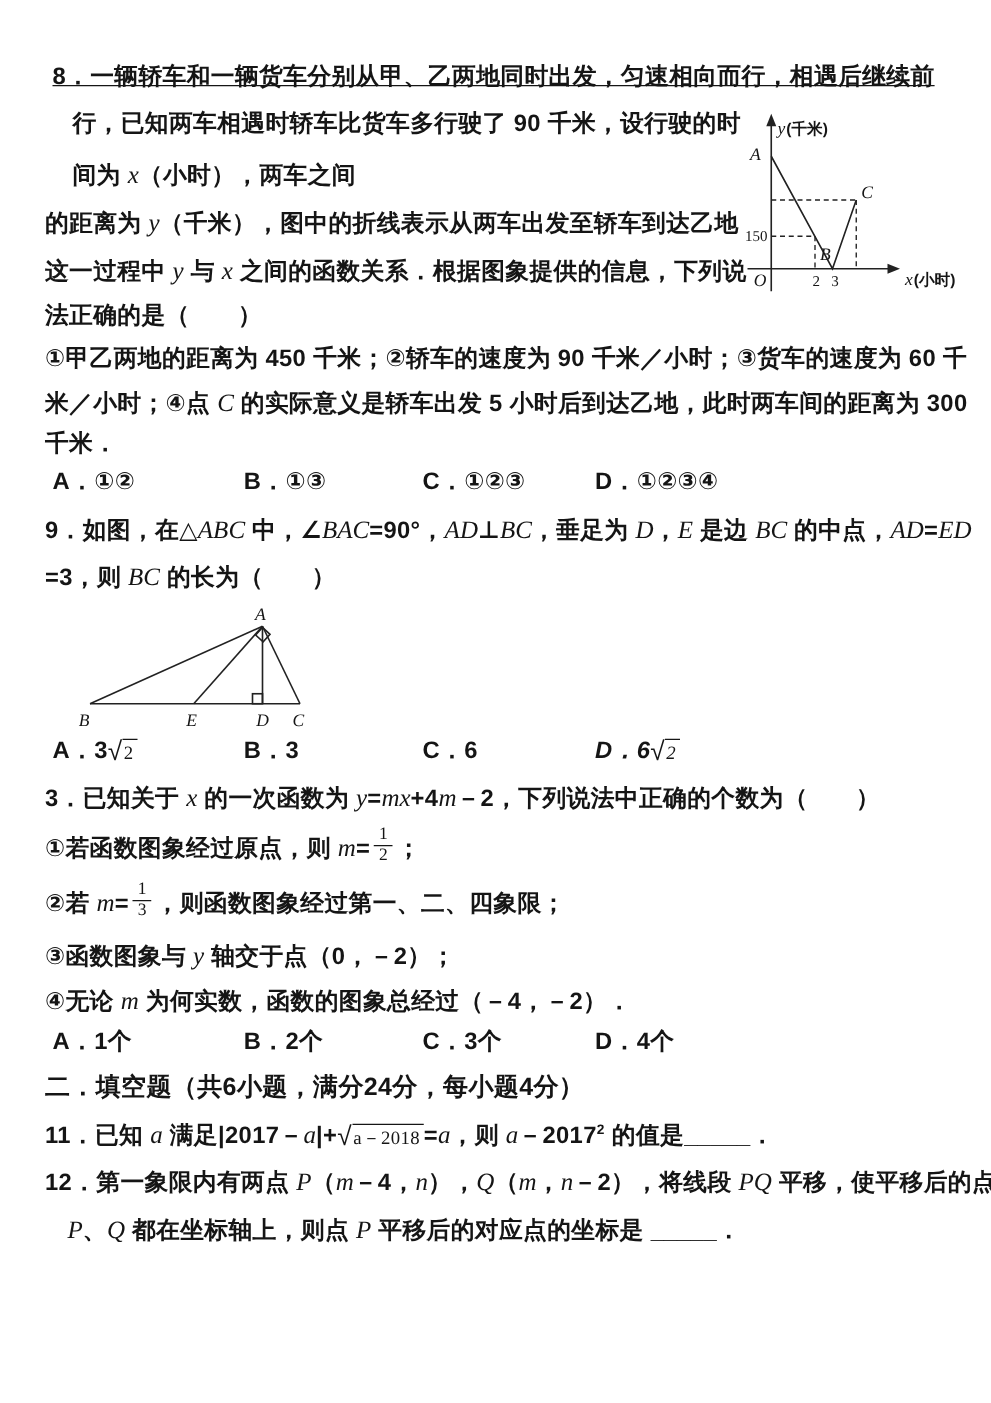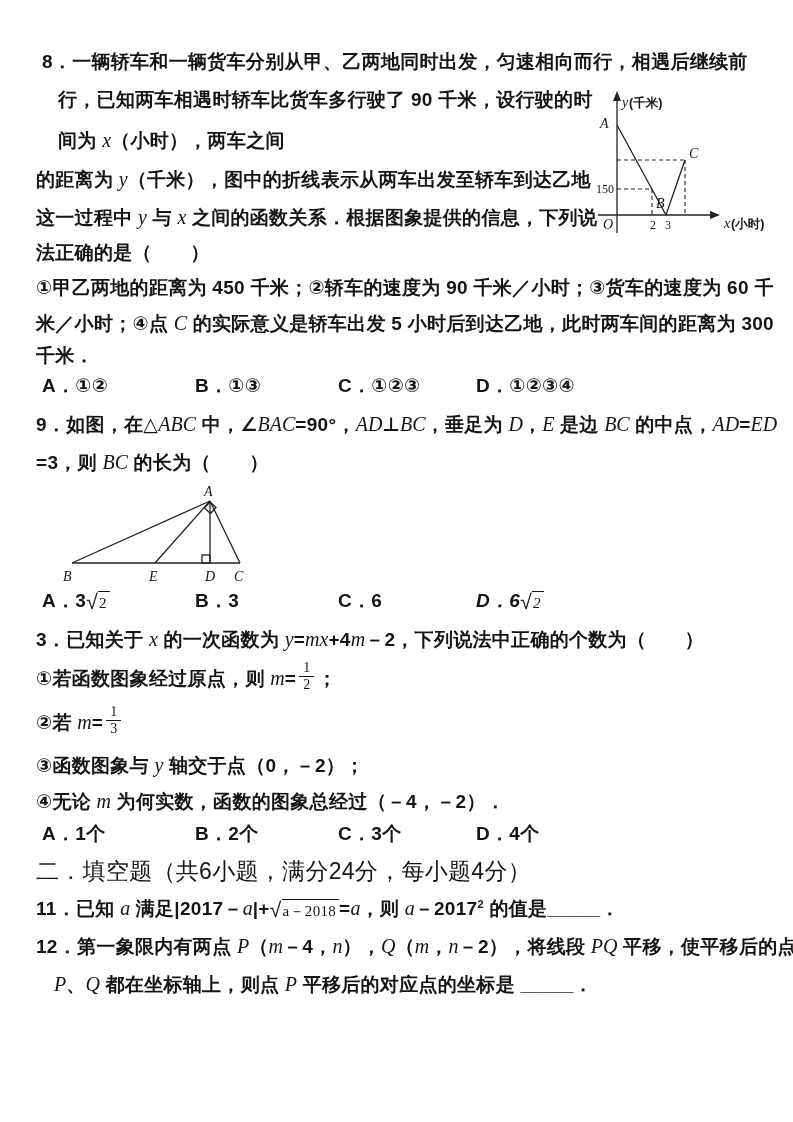--- a/index.html
+++ b/index.html
@@ -13,21 +13,21 @@
     overflow:hidden;
   }
   .line{
     position:absolute;
     white-space:nowrap;
     font-size:19px;
     font-weight:600;
     line-height:1.3;
     letter-spacing:0.3px;
   }
-  .line.bold{font-weight:400;font-size:23px;}
+  .line.bold{font-weight:700;font-size:20px;}
   .rg{}
   .it{
     font-family:"Liberation Serif","DejaVu Serif",serif;
     font-style:italic;font-weight:500;font-size:20px;
     letter-spacing:0;
   }
   .sup{font-size:11px;vertical-align:7px;font-weight:600;}
   .blank{letter-spacing:0;}
   .frac{
     display:inline-flex;flex-direction:column;align-items:center;
@@ -58,21 +58,21 @@
     font-style:normal;font-size:12.5px;
     font-family:"Liberation Sans","DejaVu Sans",sans-serif;font-weight:600;
   }
 </style>
 </head>
 <body>
 
 <div class="page">
 
   <div id="text-layer">
-      <div class="line" style="left: 42px; top: 50px;"><span class="rg">8．一辆轿车和一辆货车分别从甲、乙两地同时出发，匀速相向而行，相遇后继续前</span></div>
+      <div class="line" style="left: 42px; top: 50px; text-decoration: underline;"><span class="rg">8．一辆轿车和一辆货车分别从甲、乙两地同时出发，匀速相向而行，相遇后继续前</span></div>
       <div class="line" style="left: 58px; top: 88px;"><span class="rg">行，已知两车相遇时轿车比货车多行驶了 90 千米，设行驶的时</span></div>
       <div class="line" style="left: 58px; top: 127px;"><span class="rg">间为 </span><span class="it">x</span><span class="rg">（小时），两车之间</span></div>
       <div class="line" style="left: 36px; top: 166px;"><span class="rg">的距离为 </span><span class="it">y</span><span class="rg">（千米），图中的折线表示从两车出发至轿车到达乙地</span></div>
       <div class="line" style="left: 36px; top: 204px;"><span class="rg">这一过程中 </span><span class="it">y</span><span class="rg"> 与 </span><span class="it">x</span><span class="rg"> 之间的函数关系．根据图象提供的信息，下列说</span></div>
       <div class="line" style="left: 36px; top: 241px;"><span class="rg">法正确的是（　　）</span></div>
       <div class="line" style="left: 36px; top: 276px;"><span class="rg">①甲乙两地的距离为 450 千米；②轿车的速度为 90 千米／小时；③货车的速度为 60 千</span></div>
       <div class="line" style="left: 36px; top: 310px;"><span class="rg">米／小时；④点 </span><span class="it">C</span><span class="rg"> 的实际意义是轿车出发 5 小时后到达乙地，此时两车间的距离为 300</span></div>
       <div class="line" style="left: 36px; top: 344px;"><span class="rg">千米．</span></div>
       <div class="line" style="left: 42px; top: 374px;"><span class="rg">A．①②</span></div>
       <div class="line" style="left: 195px; top: 374px;"><span class="rg">B．①③</span></div>
@@ -91,21 +91,21 @@
           <span class="radbody">2</span>
         </span></div>
       <div class="line" style="left: 36px; top: 626px;"><span class="rg">3．已知关于 </span><span class="it">x</span><span class="rg"> 的一次函数为 </span><span class="it">y</span><span class="rg">=</span><span class="it">mx</span><span class="rg">+4</span><span class="it">m</span><span class="rg">－2，下列说法中正确的个数为（　　）</span></div>
       <div class="line" style="left: 36px; top: 663px;"><span class="rg">①若函数图象经过原点，则 </span><span class="it">m</span><span class="rg">=</span><span class="frac">
           <span class="num">1</span>
           <span class="den">2</span>
         </span><span class="rg">；</span></div>
       <div class="line" style="left: 36px; top: 707px;"><span class="rg">②若 </span><span class="it">m</span><span class="rg">=</span><span class="frac">
           <span class="num">1</span>
           <span class="den">3</span>
-        </span></div>
+        </span><span class="rg">，则函数图象经过第一、二、四象限；</span></div>
       <div class="line" style="left: 36px; top: 752px;"><span class="rg">③函数图象与 </span><span class="it">y</span><span class="rg"> 轴交于点（0，－2）；</span></div>
       <div class="line" style="left: 36px; top: 788px;"><span class="rg">④无论 </span><span class="it">m</span><span class="rg"> 为何实数，函数的图象总经过（－4，－2）．</span></div>
       <div class="line" style="left: 42px; top: 822px;"><span class="rg">A．1个</span></div>
       <div class="line" style="left: 195px; top: 822px;"><span class="rg">B．2个</span></div>
       <div class="line" style="left: 338px; top: 822px;"><span class="rg">C．3个</span></div>
       <div class="line" style="left: 476px; top: 822px;"><span class="rg">D．4个</span></div>
       <div class="line bold" style="left: 36px; top: 857px;"><span class="rg">二．填空题（共6小题，满分24分，每小题4分）</span></div>
       <div class="line" style="left: 36px; top: 895px;"><span class="rg">11．已知 </span><span class="it">a</span><span class="rg"> 满足|2017－</span><span class="it">a</span><span class="rg">|+</span><span class="sqrt">
           <span class="rad">√</span>
           <span class="radbody">a－2018</span>

